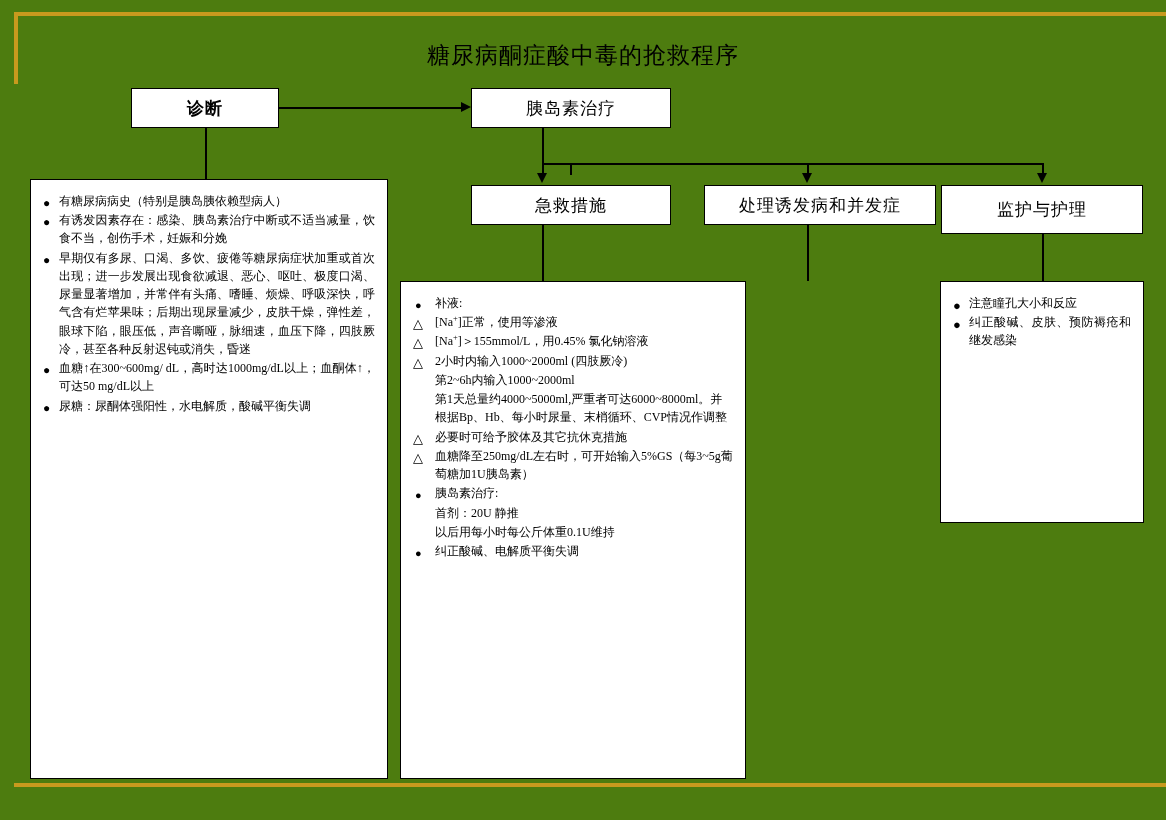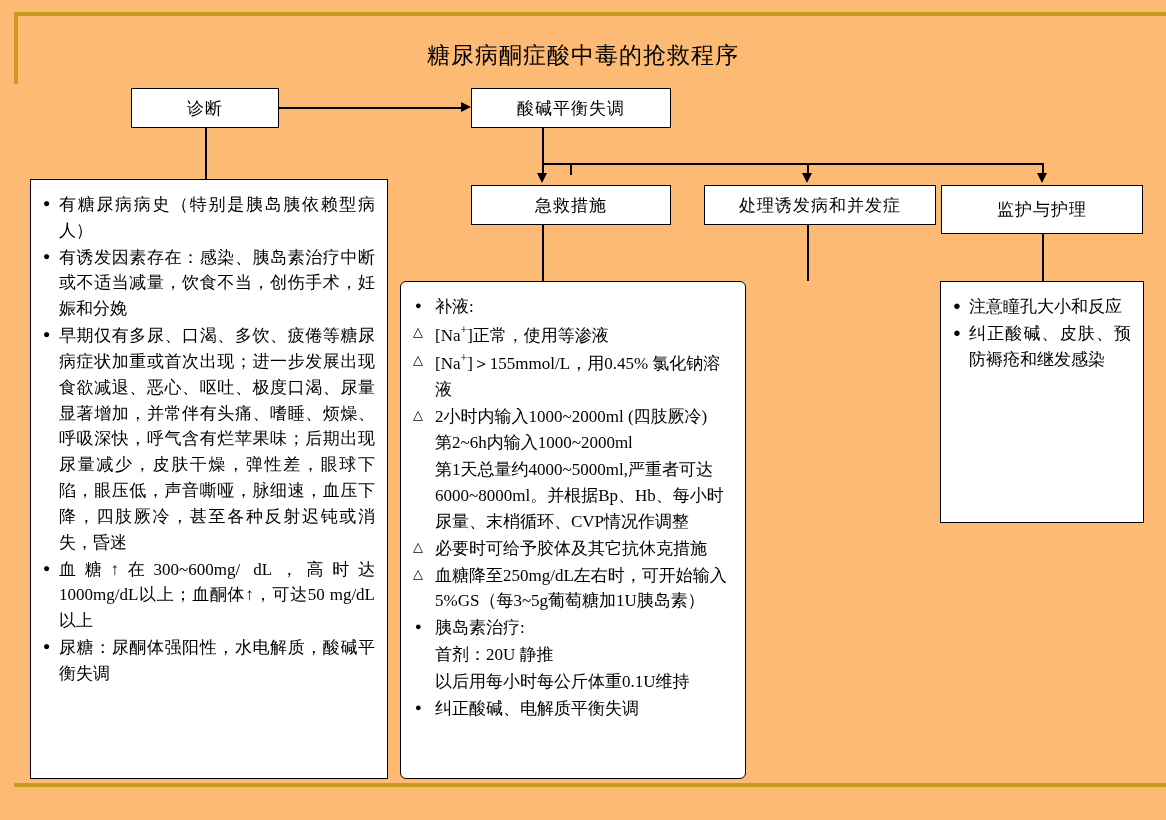--- a/index.html
+++ b/index.html
@@ -10,21 +10,21 @@
   }
   body {
     font-family: "Liberation Serif", "DejaVu Serif", serif;
     color: #000000;
   }
   #page {
     position: relative;
     width: 1166px;
     height: 820px;
     overflow: hidden;
-    background: #fdba74;
+    background: #4d7c0f;
   }
 
   
   .frame-top {
     position: absolute;
     left: 14px;
     top: 12px;
     width: 1152px;
     height: 4px;
     background: #c89a1e;
@@ -68,33 +68,33 @@
   }
   .hdr {
     display: flex;
     align-items: center;
     justify-content: center;
     font-size: 17px;
     letter-spacing: 1px;
   }
   .content {
     padding: 12px 12px 10px 12px;
-    font-size: 17px;
+    font-size: 12px;
     line-height: 1.52;
   }
 
   
-  #box-diagnosis   { left: 131px;  top: 88px;  width: 148px; height: 40px; }
+  #box-diagnosis   { left: 131px;  top: 88px;  width: 148px; height: 40px; font-weight: bold; }
   #box-dka         { left: 471px;  top: 88px;  width: 200px; height: 40px; }
   #box-emergency   { left: 471px;  top: 185px; width: 200px; height: 40px; }
   #box-complic     { left: 704px;  top: 185px; width: 232px; height: 40px; }
   #box-monitor     { left: 941px;  top: 185px; width: 202px; height: 49px; }
 
   #box-dx-detail   { left: 30px;   top: 179px; width: 358px; height: 600px; }
-  #box-em-detail   { left: 400px;  top: 281px; width: 346px; height: 498px; border-radius: 6px; }
+  #box-em-detail   { left: 400px;  top: 281px; width: 346px; height: 498px; }
   #box-cp-detail   { left: 766px;  top: 281px; width: 158px; height: 242px; }
   #box-mn-detail   { left: 940px;  top: 281px; width: 204px; height: 242px; }
 
   
   .line-h, .line-v {
     position: absolute;
     background: #000;
   }
   .line-h { height: 1.6px; }
   .line-v { width: 1.6px; }
@@ -192,21 +192,21 @@
 
   <div class="line-v" style="left:542px; top:225px; height:56px;"></div>
   <div class="line-v" style="left:807px; top:225px; height:56px;"></div>
   <div class="line-v" style="left:1042px; top:225px; height:56px;"></div>
 
   <div class="box hdr" id="box-diagnosis">
     <span>诊断</span>
   </div>
 
   <div class="box hdr" id="box-dka">
-    <span>酸碱平衡失调</span>
+    <span>胰岛素治疗</span>
   </div>
 
   <div class="box hdr" id="box-emergency">
     <span>急救措施</span>
   </div>
 
   <div class="box hdr" id="box-complic">
     <span>处理诱发病和并发症</span>
   </div>
 

